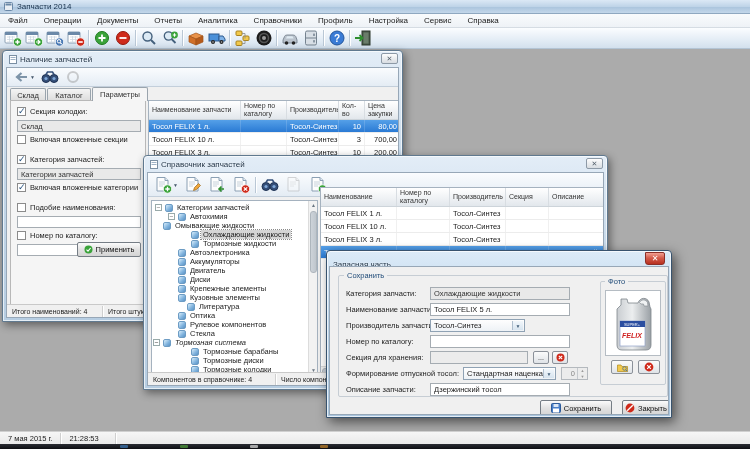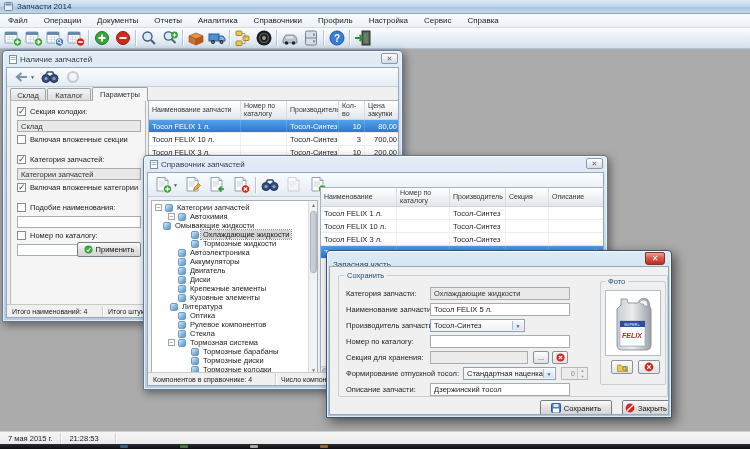--- a/index.html
+++ b/index.html
@@ -530,41 +530,41 @@
             <div class="tree-item" style="padding-left: 15px;">
               <span class="expander-space"></span>
               <span class="part-ico"></span>
               <span class="tree-label">Крепежные элементы</span>
             </div>
             <div class="tree-item" style="padding-left: 15px;">
               <span class="expander-space"></span>
               <span class="part-ico"></span>
               <span class="tree-label">Кузовные элементы</span>
             </div>
-            <div class="tree-item" style="padding-left: 7px;">
+            <div class="tree-item" style="padding-left: 24px;">
               <span class="expander-space"></span>
               <span class="part-ico"></span>
               <span class="tree-label">Литература</span>
             </div>
             <div class="tree-item" style="padding-left: 15px;">
               <span class="expander-space"></span>
               <span class="part-ico"></span>
               <span class="tree-label">Оптика</span>
             </div>
             <div class="tree-item" style="padding-left: 15px;">
               <span class="expander-space"></span>
               <span class="part-ico"></span>
               <span class="tree-label">Рулевое компонентов</span>
             </div>
             <div class="tree-item" style="padding-left: 15px;">
               <span class="expander-space"></span>
               <span class="part-ico"></span>
               <span class="tree-label">Стекла</span>
             </div>
-            <div class="tree-item" style="padding-left: 15px;">
+            <div class="tree-item" style=" font-style: italic;">
               <span class="expander">–</span>
               <span class="part-ico"></span>
               <span class="tree-label">Тормозная система</span>
             </div>
             <div class="tree-item" style="padding-left: 28px;">
               <span class="expander-space"></span>
               <span class="part-ico"></span>
               <span class="tree-label">Тормозные барабаны</span>
             </div>
             <div class="tree-item" style="padding-left: 28px;">

